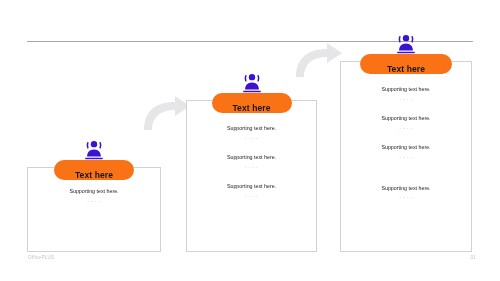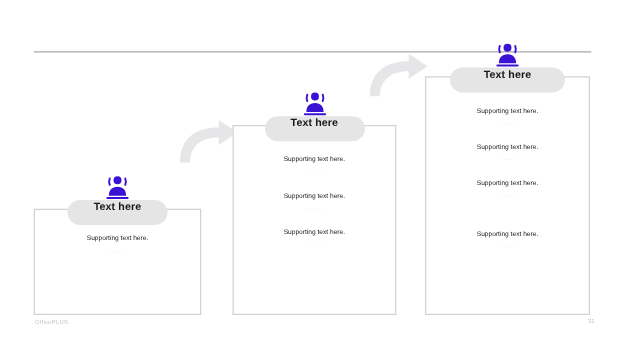--- a/index.html
+++ b/index.html
@@ -26,24 +26,24 @@
     background:#ffffff;
   }
   .card-icon {
     position:absolute;
     width:22px; height:20px;
     left:50%; transform:translateX(-50%);
   }
   .pill {
     position:absolute;
     left:50%; transform:translateX(-50%);
-    background:#e5e5e5;
+    background:#f97316;
     border-radius:11px;
     height:20px;
-    display:flex; align-items:flex-start; justify-content:center;
+    display:flex; align-items:flex-end; justify-content:center;
     font-size:8.5px;
     font-weight:bold;
     color:#17171a;
     letter-spacing:.1px;
     white-space:nowrap;
   }
   .entries {
     position:absolute;
     left:0; right:0;
     display:flex;

